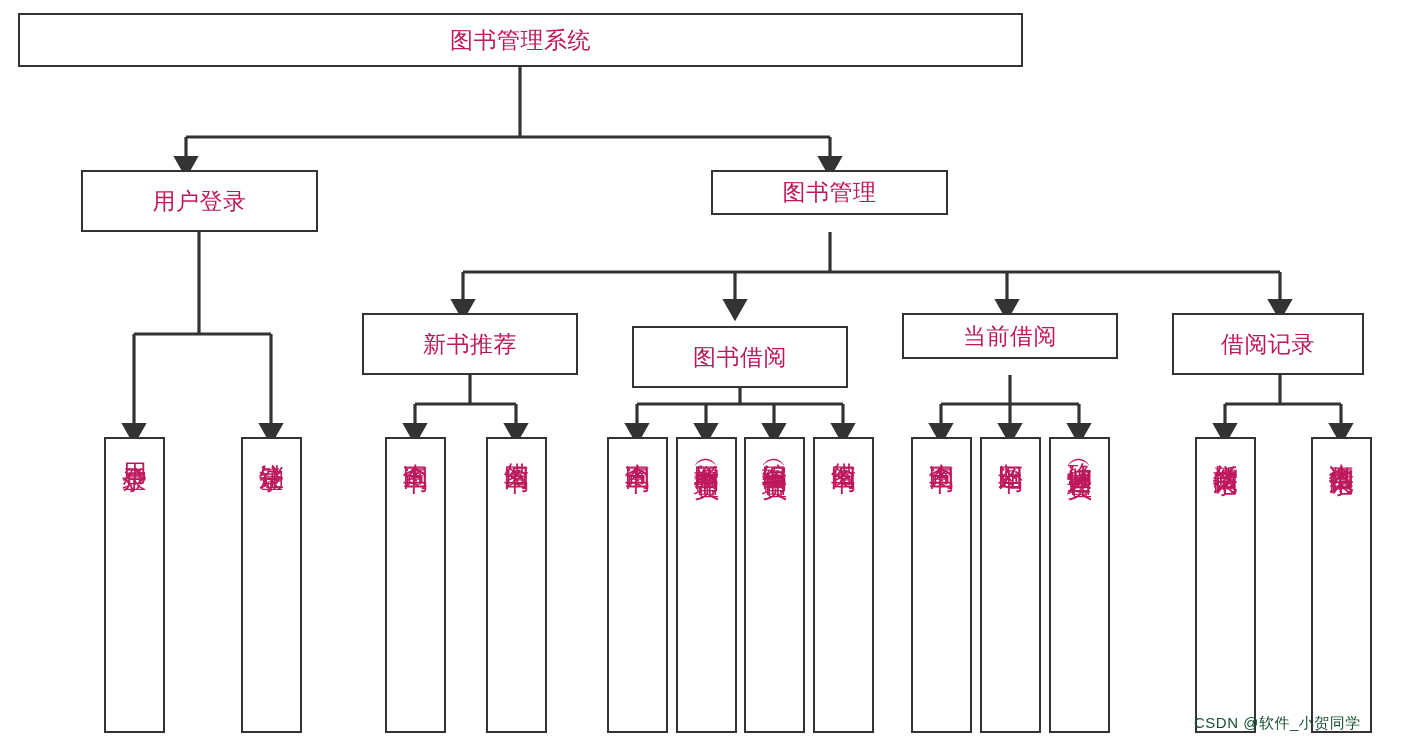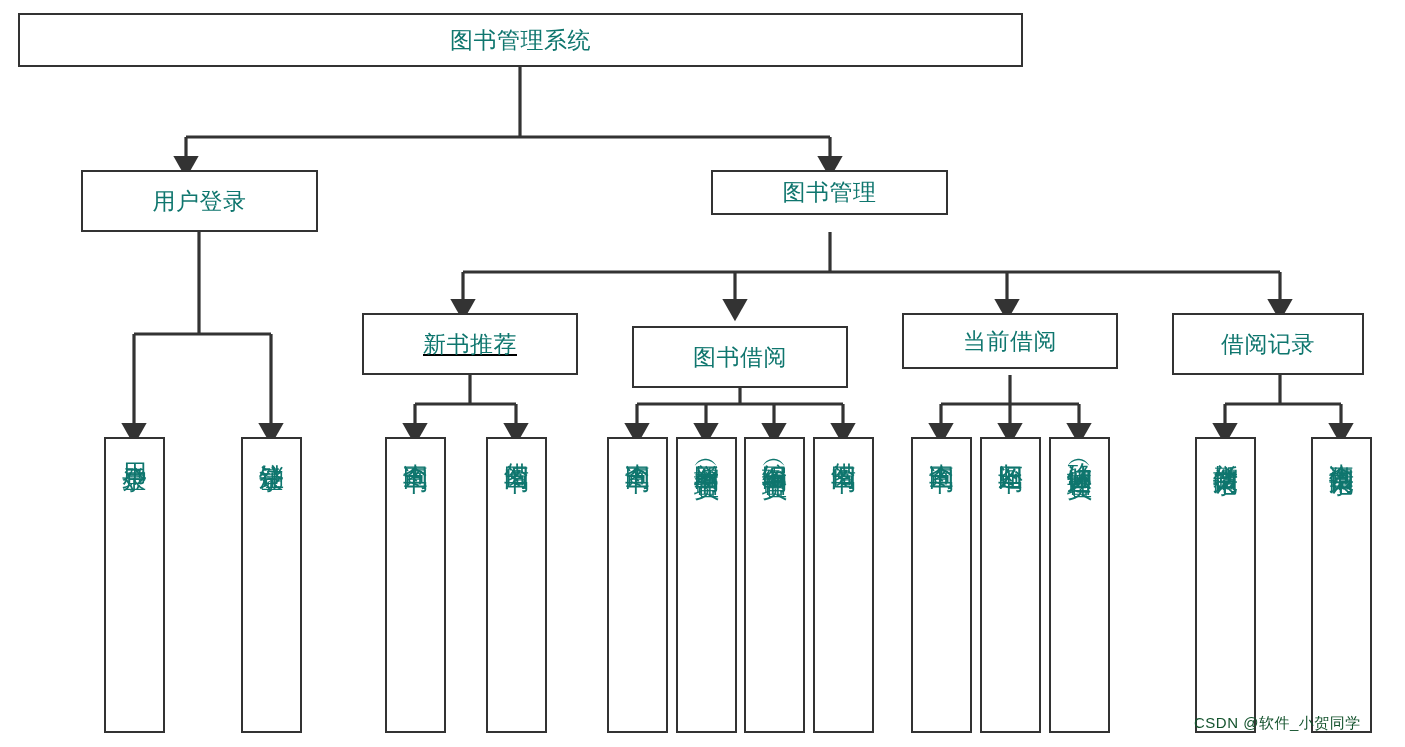--- a/index.html
+++ b/index.html
@@ -27,21 +27,21 @@
   .node {
     position: absolute;
     box-sizing: border-box;
     background: #ffffff;
     border: 2.5px solid #333333;
     display: flex;
     align-items: center;
     justify-content: center;
   }
   .node .label {
-    color: #0f766e;
+    color: #be185d;
     text-align: center;
     line-height: 1.05;
     letter-spacing: 0.5px;
   }
   .node.horiz .label {
     font-size: 23px;
   }
   .node.root .label {
     font-size: 23px;
   }
@@ -125,27 +125,27 @@
     <span class="label">图书管理系统</span>
   </div>
 
   <div class="node horiz" style="left:81px; top:170px; width:237px; height:62px;">
     <span class="label">用户登录</span>
   </div>
   <div class="node horiz" style="left:711px; top:170px; width:237px; height:45px;">
     <span class="label">图书管理</span>
   </div>
 
-  <div class="node horiz" style="left:362px; top:313px; width:216px; height:62px;text-decoration:underline;">
+  <div class="node horiz" style="left:362px; top:313px; width:216px; height:62px;">
     <span class="label">新书推荐</span>
   </div>
   <div class="node horiz" style="left:632px; top:313px; width:216px; height:62px;margin-top:13px;">
     <span class="label">图书借阅</span>
   </div>
-  <div class="node horiz" style="left:902px; top:313px; width:216px; height:56px;">
+  <div class="node horiz" style="left:902px; top:313px; width:216px; height:46px;">
     <span class="label">当前借阅</span>
   </div>
   <div class="node horiz" style="left:1172px; top:313px; width:192px; height:62px;">
     <span class="label">借阅记录</span>
   </div>
 
   <div class="node vert" style="left:104px; top:437px; width:61px; height:296px;">
     <span class="label">用户登录</span>
   </div>
   <div class="node vert" style="left:241px; top:437px; width:61px; height:296px;">

